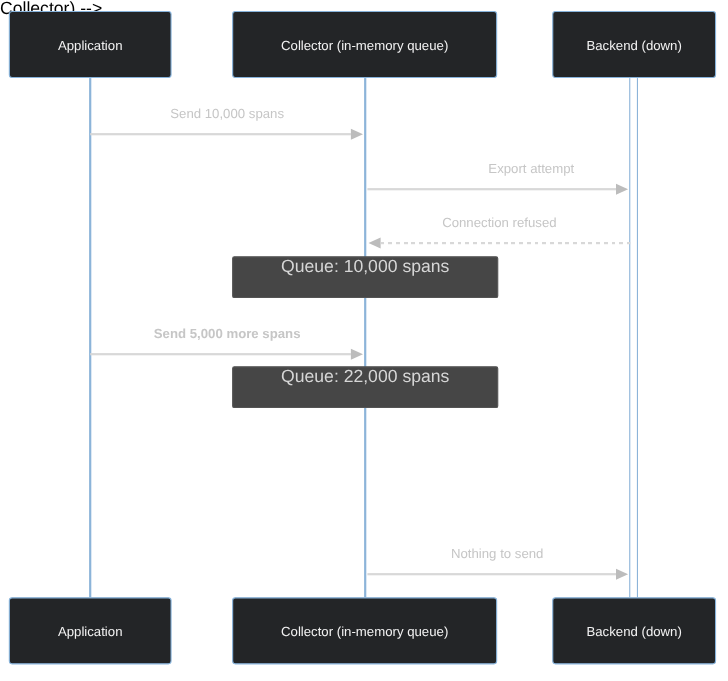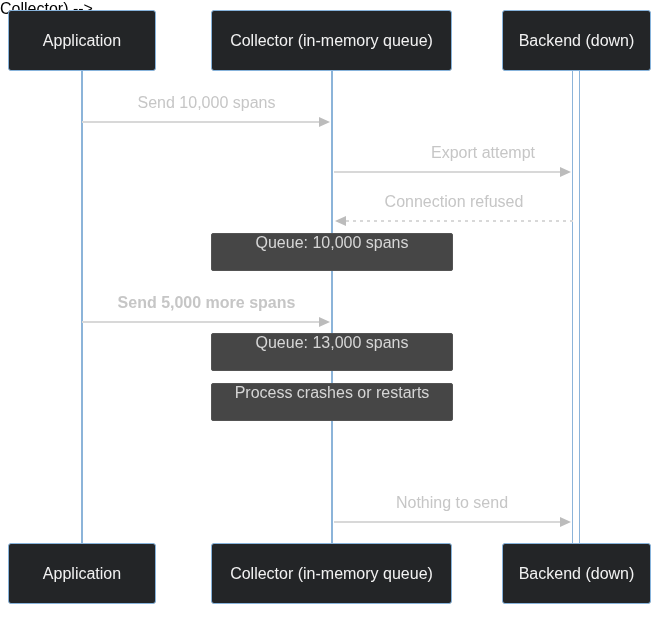--- a/index.html
+++ b/index.html
@@ -17,24 +17,24 @@
   }
   .lifeline-channel {
     position:absolute; width:8px; box-sizing:border-box;
     border-left:1.8px solid var(--lifeline); border-right:1.8px solid var(--lifeline);
     background:transparent;
   }
   .actor {
     position:absolute; height:61px; box-sizing:border-box;
     background:var(--actor-fill); border:1.5px solid var(--actor-border); border-radius:3px;
     display:flex; align-items:center; justify-content:center;
-    color:var(--actor-text); font-size:16px; font-weight:500; white-space:nowrap;
+    color:var(--actor-text); font-size:12px; font-weight:500; white-space:nowrap;
   }
   .msg-label {
-    position:absolute; text-align:center; font-size:16px; color:var(--message-text);
+    position:absolute; text-align:center; font-size:12px; color:var(--message-text);
     white-space:nowrap; height:18px; line-height:18px;
   }
   .msg-line { position:absolute; height:1.5px; background:var(--message-line); }
   .msg-line.dashed {
     background:repeating-linear-gradient(to right, var(--message-line) 0 3.5px, transparent 3.5px 7px);
   }
   .arrow { position:absolute; width:0; height:0;
     border-top:5px solid transparent; border-bottom:5px solid transparent; }
   .arrow.right { border-left:11px solid var(--arrowhead); }
   .arrow.left  { border-right:11px solid var(--arrowhead); }
@@ -86,24 +86,21 @@
     <span>Queue: 10,000 spans</span>
   </div>
 
   
   <div class="msg-label" style="left:82px; top:294px; width:249px;font-weight:bold;">Send 5,000 more spans</div>
   <div class="msg-line" style="left:82px; top:321px; width:237px;"></div>
   <div class="arrow right" style="left:319px; top:317px;"></div>
 
   
   <div class="note" style="top:333px;">
-    <span>Queue: 13,000 spans</span>
-  </div>
-  <div class="note" style="top:383px;">
-    <span>Process crashes or restarts</span>
+    <span>Queue: 22,000 spans</span>
   </div>
 
   
   <div class="msg-label" style="left:333px; top:494px; width:238px;">Nothing to send</div>
   <div class="msg-line" style="left:334px; top:521px; width:226px;"></div>
   <div class="arrow right" style="left:560px; top:517px;"></div>
 
   
   <div class="actor" style="left:8px; top:543px; width:148px;">
     <span>Application</span>

